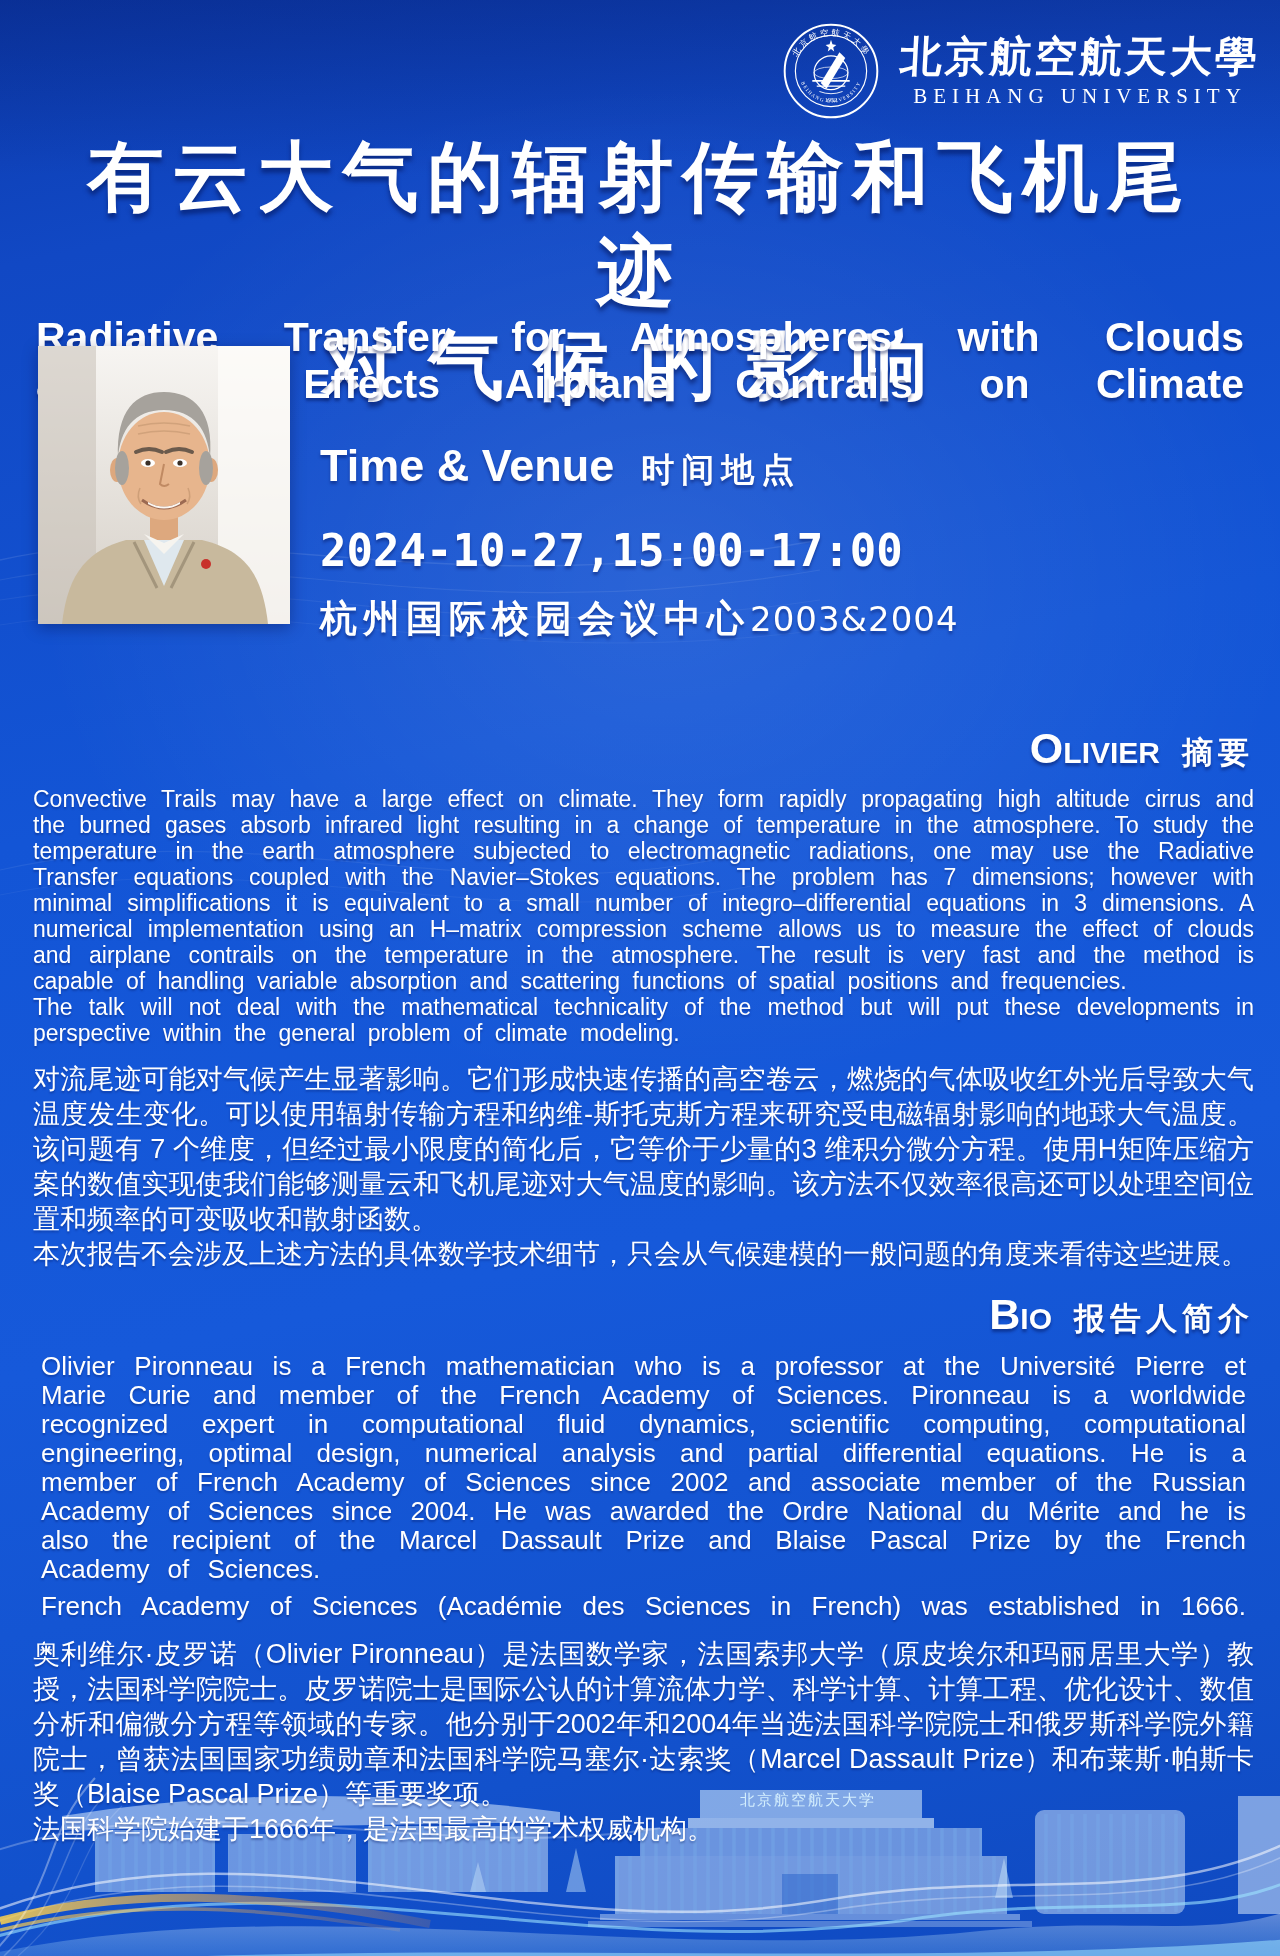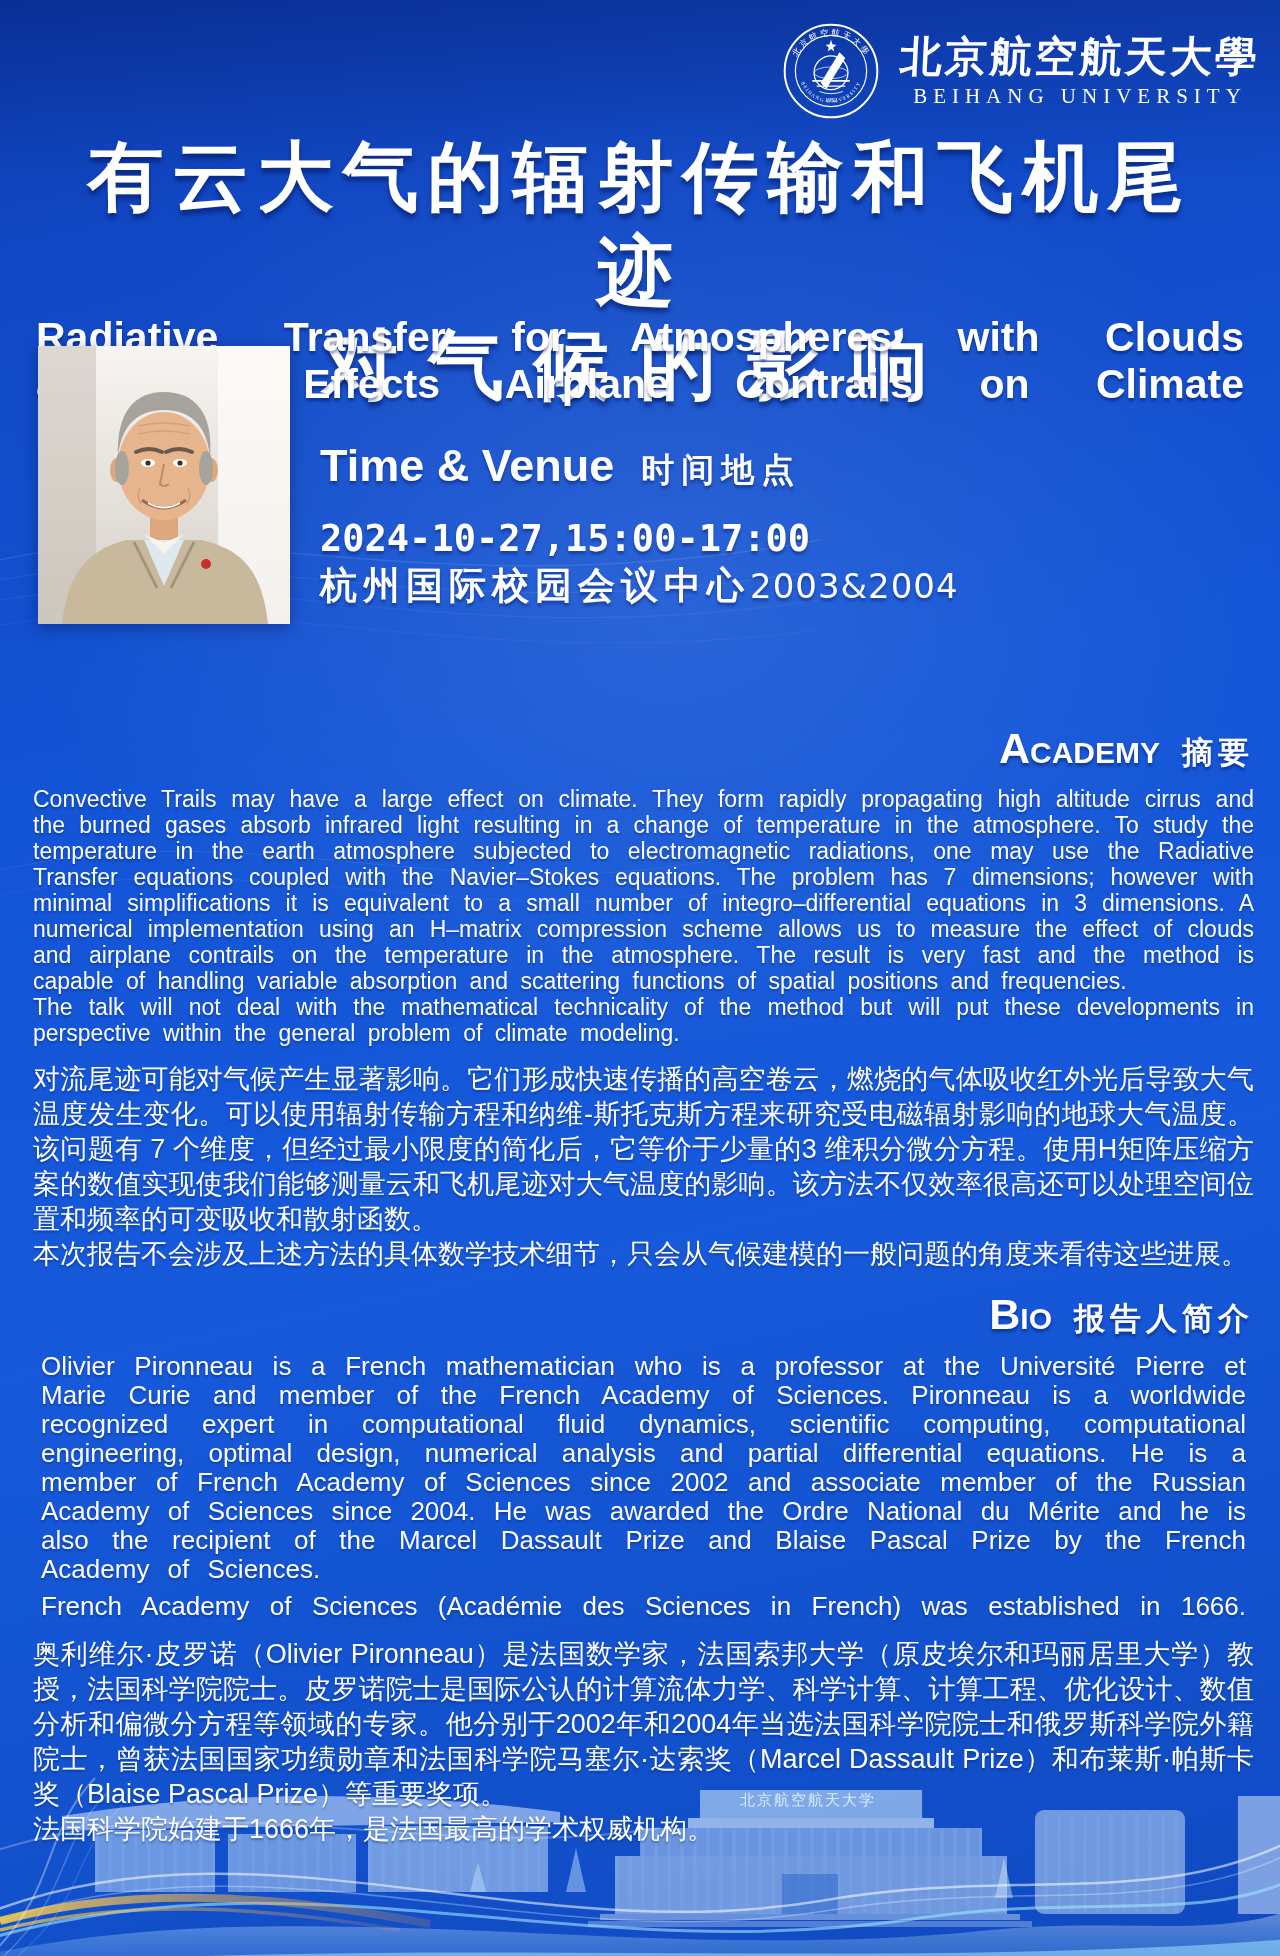--- a/index.html
+++ b/index.html
@@ -33,23 +33,23 @@
 
   
   .photo{position:absolute;left:38px;top:346px;width:252px;height:278px;z-index:2;
     box-shadow:0 4px 14px rgba(0,10,60,.35);}
   .photo svg{display:block;}
 
   
   .venue{position:absolute;left:320px;top:440px;width:700px;z-index:2;text-shadow:0 3px 3px rgba(0,15,80,.4);}
   .tv-head .en{font-size:45px;font-weight:bold;}
   .tv-head .cn{font-size:33px;margin-left:27px;letter-spacing:7px;font-family:"Liberation Serif",serif;font-weight:bold;}
-  .tv-date{margin-top:24px;font-family:"DejaVu Sans Mono",monospace;font-weight:bold;font-size:37px;}
+  .tv-date{margin-top:32px;font-family:"DejaVu Sans Mono",monospace;font-weight:bold;font-size:44px;}
   .tv-room{margin-top:16px;font-family:"DejaVu Sans Mono",monospace;font-weight:bold;font-size:38px;line-height:49px;}
-  .tv-cn{margin-top:1px;font-size:37px;letter-spacing:6px;font-family:"Liberation Serif",serif;font-weight:bold;}
+  .tv-cn{margin-top:18px;font-size:37px;letter-spacing:6px;font-family:"Liberation Serif",serif;font-weight:bold;}
   .tv-cn .num{font-family:"DejaVu Sans",sans-serif;font-weight:normal;font-size:34px;letter-spacing:1px;}
 
   
   .main{position:absolute;left:33px;right:26px;top:724px;z-index:2;}
   .sec-head{text-align:right;margin:0 0 12px 0;text-shadow:0 3px 3px rgba(0,15,80,.45);}
   .sec-head .en{font-size:43px;font-weight:bold;font-variant:small-caps;}
   .sec-head .cn{font-size:31px;margin-left:22px;letter-spacing:5px;font-family:"Liberation Serif",serif;font-weight:bold;}
   .p-en{margin:0;font-size:23px;line-height:26px;text-align:justify;word-spacing:6px;text-shadow:0 2px 2px rgba(0,20,90,.35);}
   .p-en-bio{margin:8px;font-size:26px;line-height:29px;text-align:justify;word-spacing:11px;text-shadow:0 2px 2px rgba(0,20,90,.35);}
   .force-last{text-align-last:justify;}
@@ -163,21 +163,21 @@
       <span class="en">Time &amp; Venue</span><span class="cn">时间地点</span>
     </div>
     <div class="tv-date">2024-10-27,15:00-17:00</div>
     <div class="tv-cn">
       <span>杭州国际校园会议中心</span><span class="num">2003&amp;2004</span>
     </div>
   </div>
 
   <div class="main">
     <div class="sec-head">
-      <span class="en">Academy</span><span class="cn">摘要</span>
+      <span class="en">Olivier</span><span class="cn">摘要</span>
     </div>
     <p class="p-en">Convective Trails may have a large effect on climate. They form rapidly propagating high altitude cirrus and the burned gases absorb infrared light resulting in a change of temperature in the atmosphere. To study the temperature in the earth atmosphere subjected to electromagnetic radiations, one may use the Radiative Transfer equations coupled with the Navier–Stokes equations.  The problem has 7 dimensions; however with minimal simplifications it is equivalent to a small number of integro–differential equations in 3 dimensions. A numerical implementation using an H–matrix compression scheme allows us to measure the effect of clouds and airplane contrails on the temperature in the atmosphere. The result is very fast and the method is capable of handling variable absorption and scattering functions of spatial positions and frequencies.</p>
     <p class="p-en">The talk will not deal with the mathematical technicality of the method but will put these developments in perspective within the general problem of climate modeling.</p>
     <p class="p-cn">对流尾迹可能对气候产生显著影响。它们形成快速传播的高空卷云，燃烧的气体吸收红外光后导致大气温度发生变化。可以使用辐射传输方程和纳维-斯托克斯方程来研究受电磁辐射影响的地球大气温度。该问题有 7 个维度，但经过最小限度的简化后，它等价于少量的3 维积分微分方程。使用H矩阵压缩方案的数值实现使我们能够测量云和飞机尾迹对大气温度的影响。该方法不仅效率很高还可以处理空间位置和频率的可变吸收和散射函数。</p>
     <p class="p-cn p-cn-tight">本次报告不会涉及上述方法的具体数学技术细节，只会从气候建模的一般问题的角度来看待这些进展。</p>
 
     <div class="sec-head bio-head">
       <span class="en">Bio</span><span class="cn">报告人简介</span>
     </div>
     <p class="p-en-bio">Olivier Pironneau is a French mathematician who is a professor at the Université Pierre et Marie Curie and member of the French Academy of Sciences. Pironneau is a worldwide recognized expert in computational fluid dynamics, scientific computing, computational engineering, optimal design, numerical analysis and partial differential equations. He is a member of French Academy of Sciences since 2002 and associate member of the Russian Academy of Sciences since 2004. He was awarded the Ordre National du Mérite and he is also the recipient of the Marcel Dassault Prize and Blaise Pascal Prize by the French Academy of Sciences.</p>

